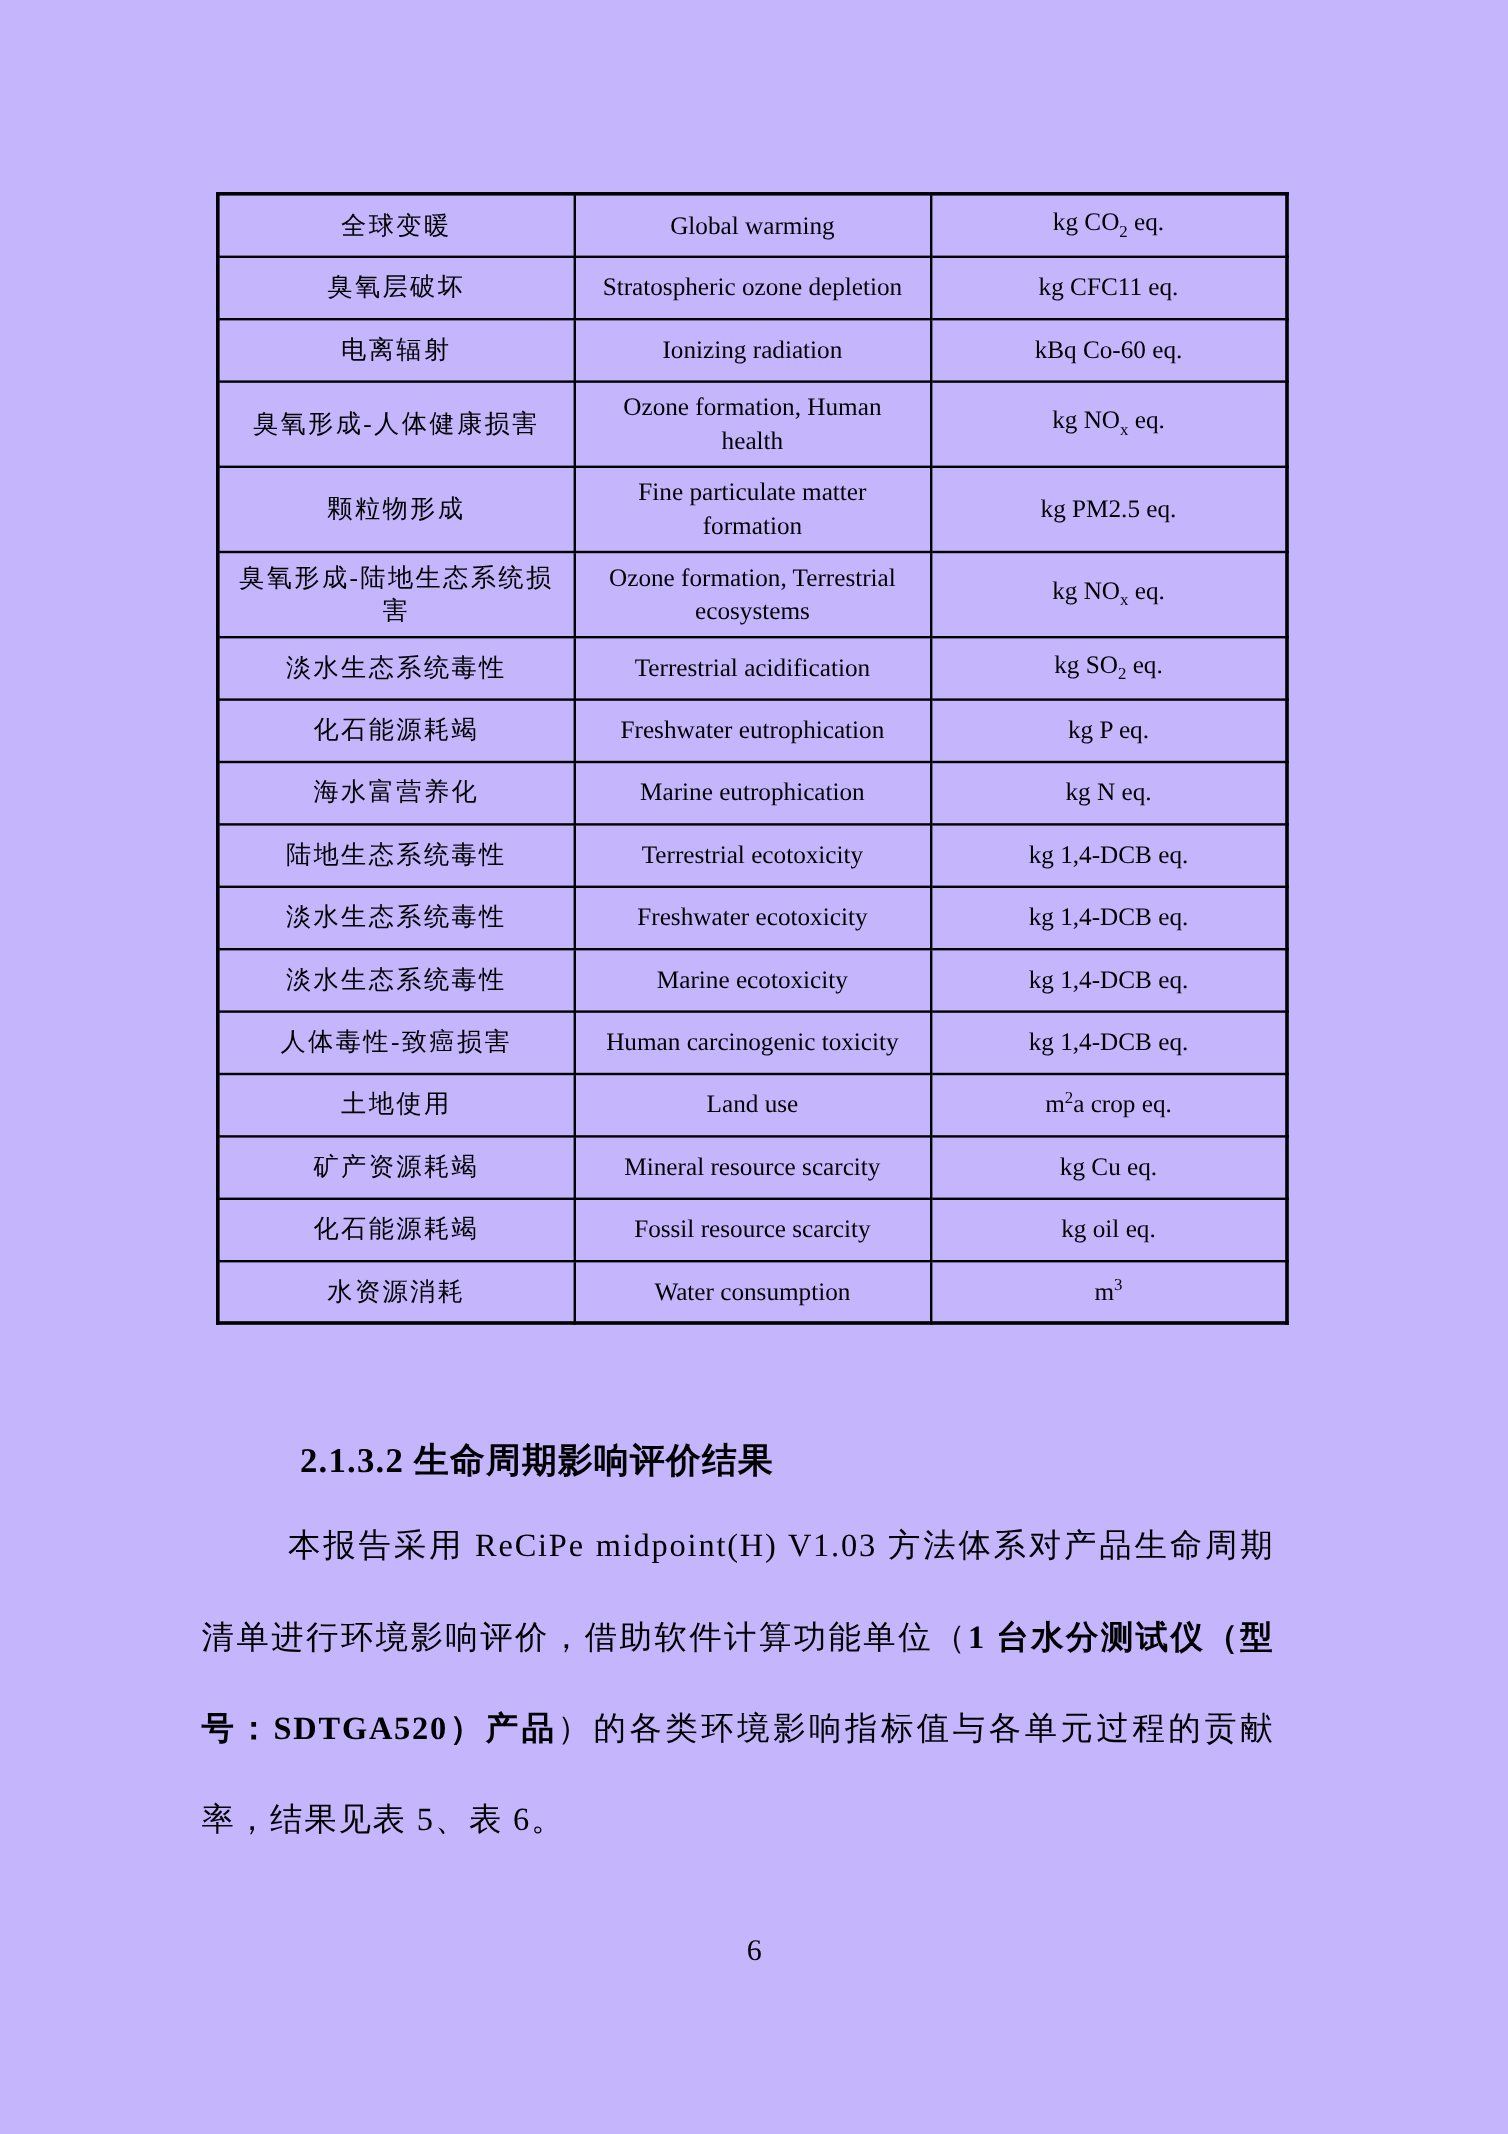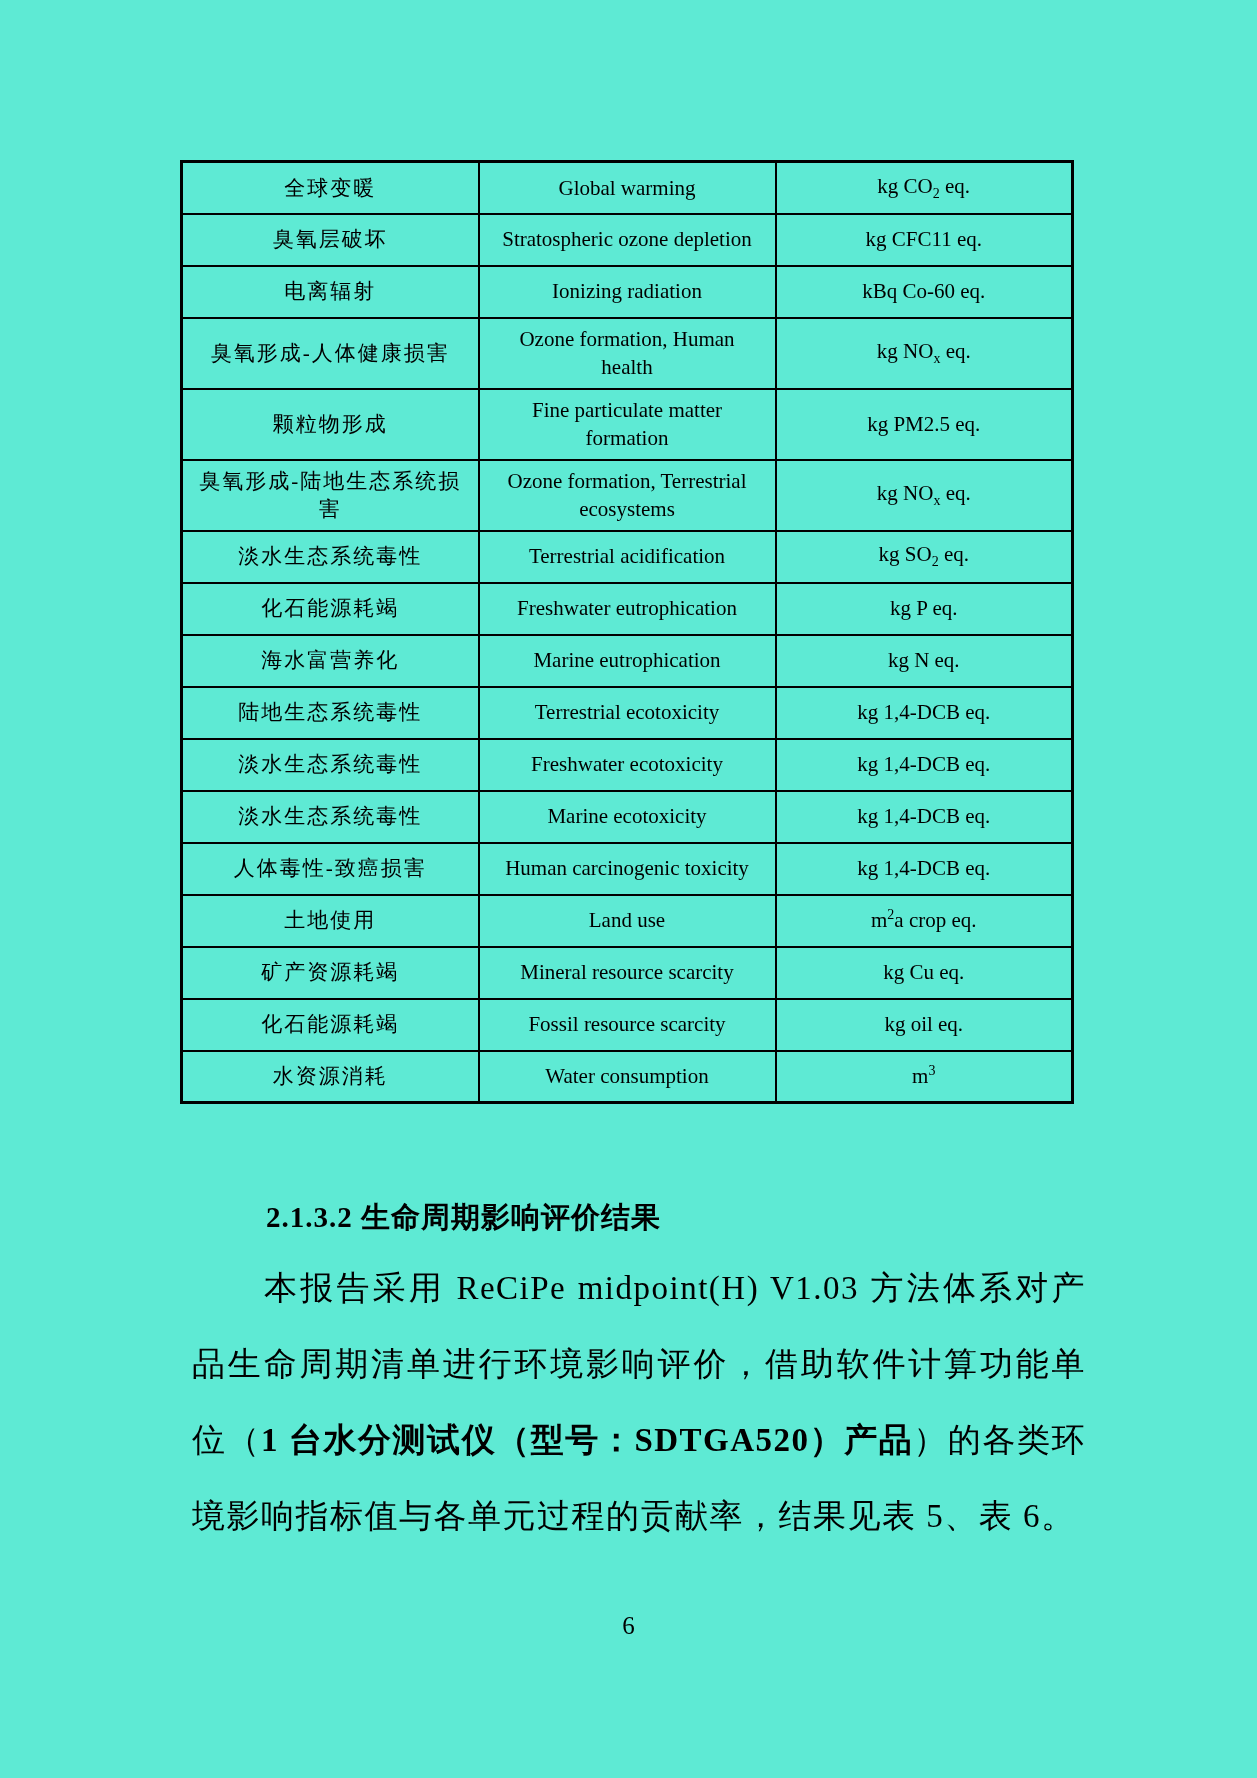--- a/index.html
+++ b/index.html
@@ -4,21 +4,21 @@
 <style>
   html, body {
     margin: 0;
     padding: 0;
     background: #ffffff;
   }
   .page {
     position: relative;
     width: 1257px;
     height: 1778px;
-    background: #5eead4;
+    background: #c4b5fd;
     color: #000000;
     font-family: "Liberation Serif", "DejaVu Serif", serif;
     overflow: hidden;
   }
   table.impact-table {
     position: absolute;
     left: 180px;
     top: 160px;
     width: 894px;
     border-collapse: collapse;
@@ -36,36 +36,36 @@
     height: 52px;
   }
   table.impact-table tr.tall td {
     height: 71px;
   }
   td.cell-cn { letter-spacing: 2px; }
   td.cell-en { white-space: pre-line; }
   td.cell-unit sub, td.cell-unit sup { font-size: 14px; }
   .section-heading {
     position: absolute;
-    left: 196px;
+    left: 180px;
     top: 1198px;
     width: 894px;
     margin: 0;
     font-size: 29px;
     font-weight: bold;
     letter-spacing: 1px;
     text-indent: 70px;
   }
   .body-paragraph {
     position: absolute;
-    left: 192px;
+    left: 168px;
     top: 1250px;
     width: 894px;
     margin: 0;
-    font-size: 33px;
+    font-size: 27px;
     line-height: 76px;
     letter-spacing: 1.5px;
     text-align: justify;
     text-justify: inter-character;
     text-indent: 72px;
   }
   .body-paragraph .seg-bold { font-weight: bold; }
   .page-number {
     position: absolute;
     left: 0;

